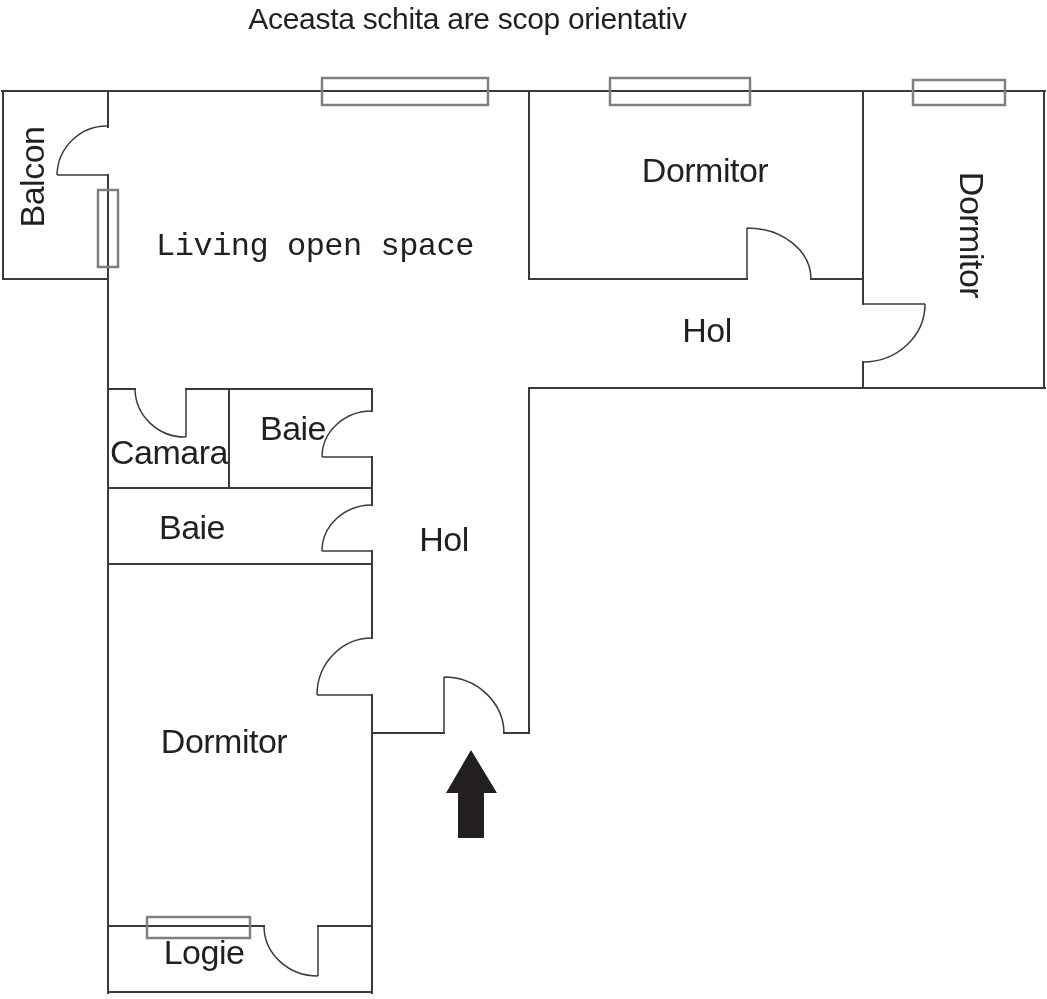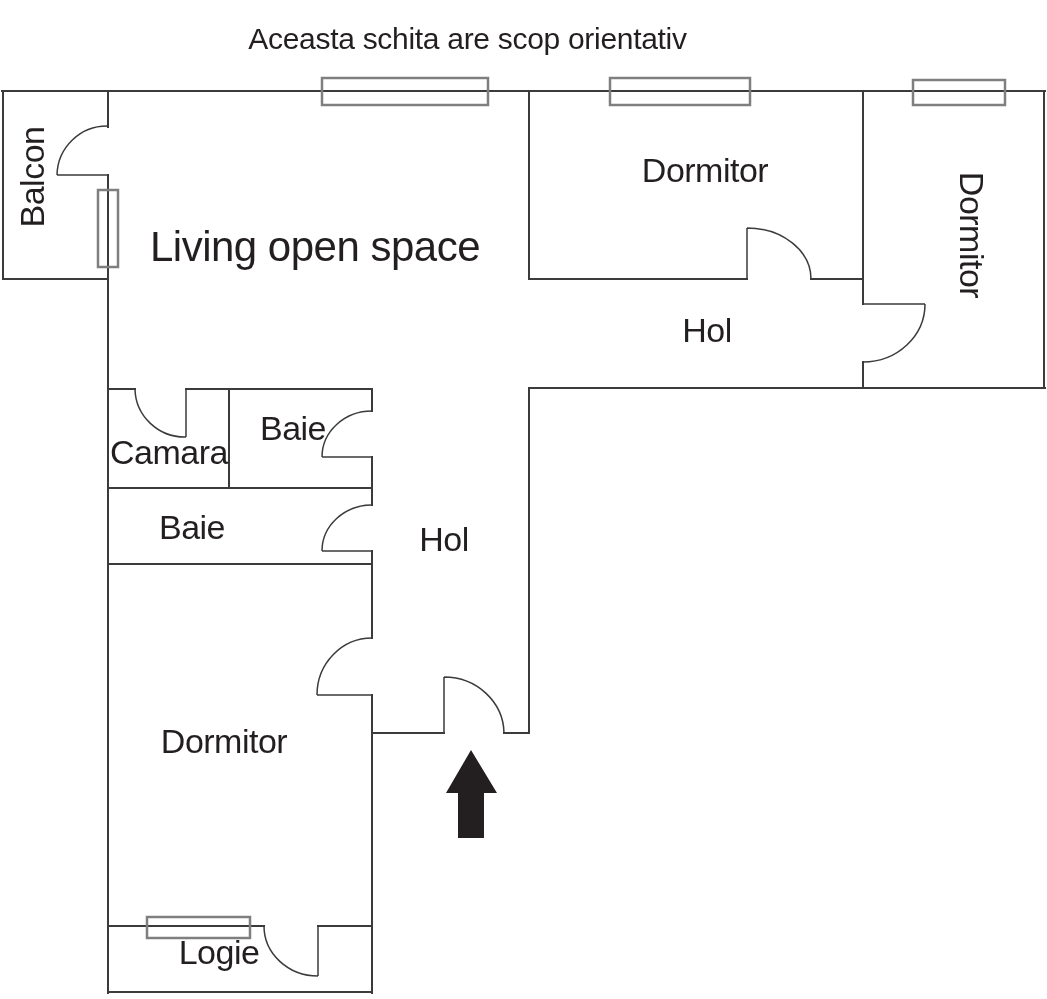--- a/index.html
+++ b/index.html
@@ -29,27 +29,27 @@
     white-space:nowrap;
     font-size:34px;
     letter-spacing:-0.5px;
     color:var(--text);
     line-height:1.1;
   }
   .label.rot-ccw{transform:translate(-50%,-50%) rotate(-90deg);}
   .label.rot-cw{transform:translate(-50%,-50%) rotate(90deg);}
   #title{
     position:absolute;left:0;top:2px;width:935px;
-    text-align:center;font-size:30px;letter-spacing:-0.3px;margin-top:20px;
+    text-align:center;font-size:30px;letter-spacing:-0.3px;
   }
   #living-label{
     position:absolute;left:315px;top:247px;
     transform:translate(-50%,-50%);
-    text-align:center;font-size:42px;letter-spacing:-0.5px;
-    line-height:44px;white-space:nowrap;
+    text-align:center;font-size:32px;letter-spacing:-0.5px;
+    line-height:44px;white-space:nowrap;font-family:Liberation Mono, monospace;
   }
 </style>
 </head>
 <body>
 
 <div id="plan">
 
   <svg id="plan-svg" viewBox="0 0 1047 999">
 
     <g>
@@ -113,15 +113,15 @@
   <div class="label" style="left:169px;top:453px;">Camara</div>
 
   <div class="label" style="left:293px;top:429px;">Baie</div>
 
   <div class="label" style="left:192px;top:528px;">Baie</div>
 
   <div class="label" style="left:444px;top:540px;">Hol</div>
 
   <div class="label" style="left:224px;top:742px;">Dormitor</div>
 
-  <div class="label" style="left:219px;top:953px;">Logie</div>
+  <div class="label" style="left:204px;top:953px;">Logie</div>
 
 </div>
 
 </body></html>

